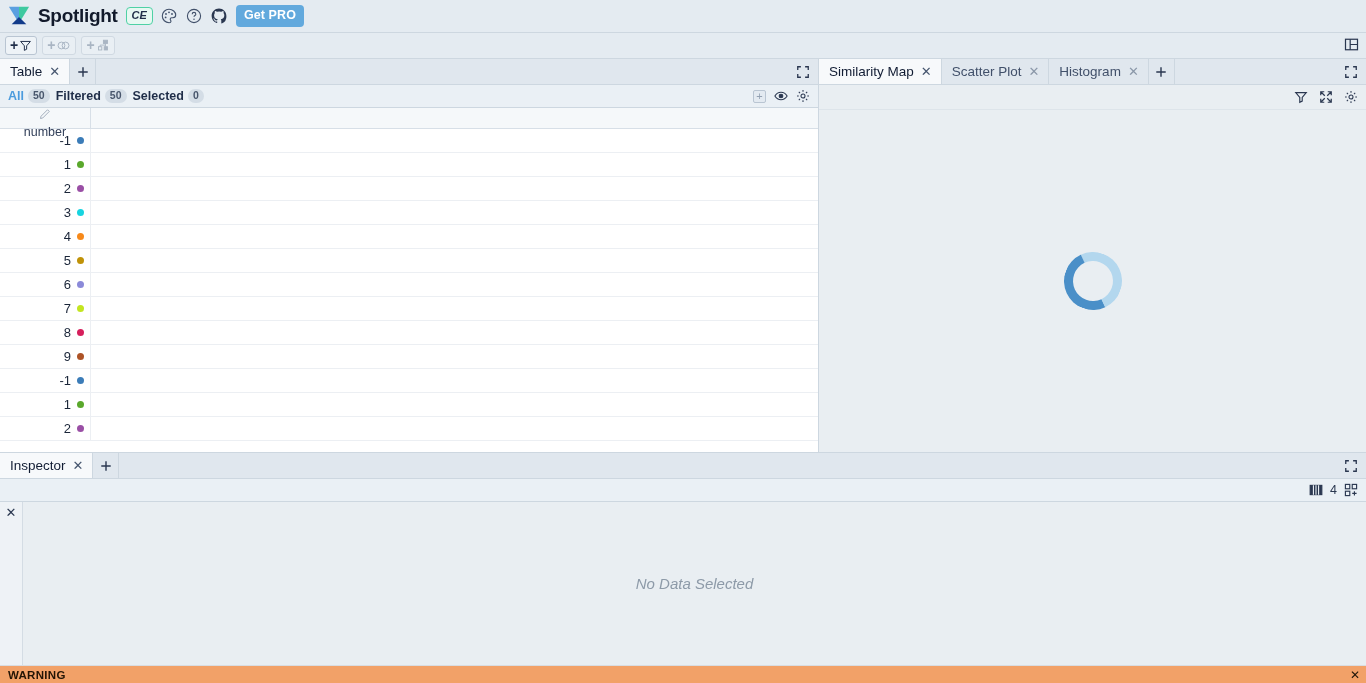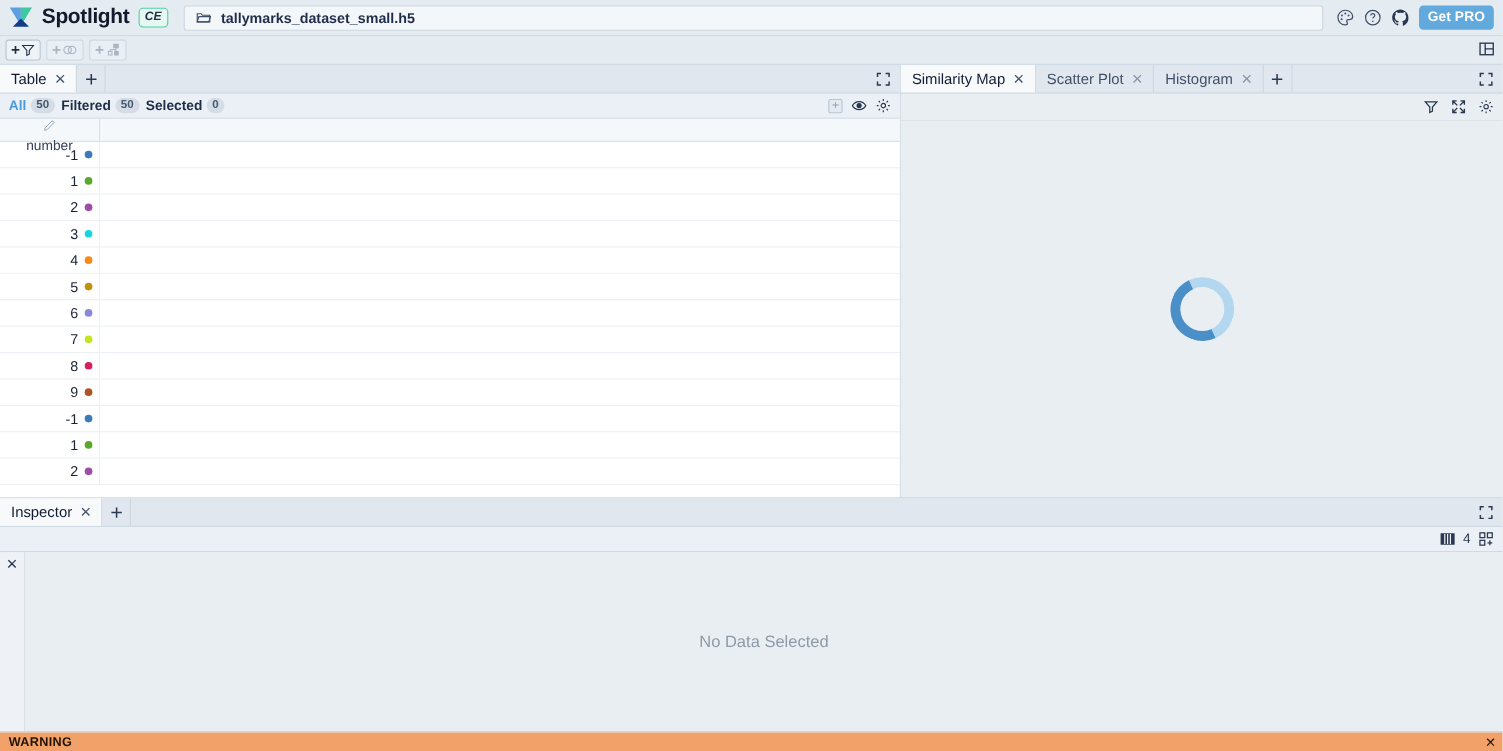--- a/index.html
+++ b/index.html
@@ -148,21 +148,21 @@
   .col-count { font-size: 12.5px; color: #2a3750; }
   .insp-main { flex: 1; display: flex; min-height: 0; }
   .insp-rail {
     width: 23px; min-width: 23px; background: #eef2f6; border-right: 1px solid #d4dce4;
     display: flex; justify-content: center; padding-top: 4px;
   }
   .rail-x { color: #2a3750; font-size: 13px; cursor: pointer; line-height: 1; }
   .insp-canvas {
     flex: 1; background: #e9eef2; display: flex; align-items: center; justify-content: center;
   }
-  .no-data { font-size: 15px; color: #8d9aa8; }
+  .no-data { font-style: italic; font-size: 15px; color: #8d9aa8; }
 
   
   .warnbar {
     height: 18px; min-height: 18px; background: #f2a168;
     border-top: 1px solid #d9dde2;
     display: flex; align-items: center; padding: 0 6px 0 8px; gap: 9px;
     font-size: 11.5px; color: #221405;
   }
   .warn-label { font-weight: bold; letter-spacing: 0.3px; }
   .warn-x { margin-left: auto; font-size: 12px; color: #1d1508; cursor: pointer; line-height: 1; }
@@ -179,29 +179,20 @@
         <svg class="logo" viewBox="0 0 24 24">
           <polygon points="1,2 12,2 12,20" fill="#5a9fe0"></polygon>
           <polygon points="23,2 12,2 12,20" fill="#3ec9a0"></polygon>
           <polygon points="4,21 20,21 12,13" fill="#123b8a"></polygon>
         </svg>
       </span>
       <span class="brand-name">Spotlight</span>
       <span class="ce-badge">CE</span>
     </div>
 
-    <div class="path-field">
-      <span>
-        <svg width="14" height="14" viewBox="0 0 16 16" fill="none" stroke="#41506a" stroke-width="1.2">
-          <path d="M1.5 12.5V4h4l1.3 1.6H14.5v6.9z"></path>
-          <path d="M1.5 12.5 3.2 7h12l-1.7 5.5z"></path>
-        </svg>
-      </span>
-      <span class="path-text">tallymarks_dataset_small.h5</span>
-    </div>
 
     <div class="top-icons">
       <span class="icon-btn">
         <svg width="16" height="16" viewBox="0 0 16 16" fill="none" stroke="#41506a" stroke-width="1.1">
           <path d="M8 1.3c3.7 0 6.7 2.6 6.7 5.8 0 2-1.6 2.7-2.8 2.7h-1.2c-.9 0-1.5.6-1.5 1.4 0 .4.2.7.4 1 .2.3.4.6.4 1 0 .8-.7 1.5-1.9 1.5C4.4 14.7 1.3 11.7 1.3 8S4.3 1.3 8 1.3z"></path>
           <circle cx="5" cy="6" r=".9" fill="#41506a" stroke="none"></circle>
           <circle cx="8" cy="4.3" r=".9" fill="#41506a" stroke="none"></circle>
           <circle cx="11" cy="6" r=".9" fill="#41506a" stroke="none"></circle>
           <circle cx="4.6" cy="9.4" r=".9" fill="#41506a" stroke="none"></circle>
         </svg>

